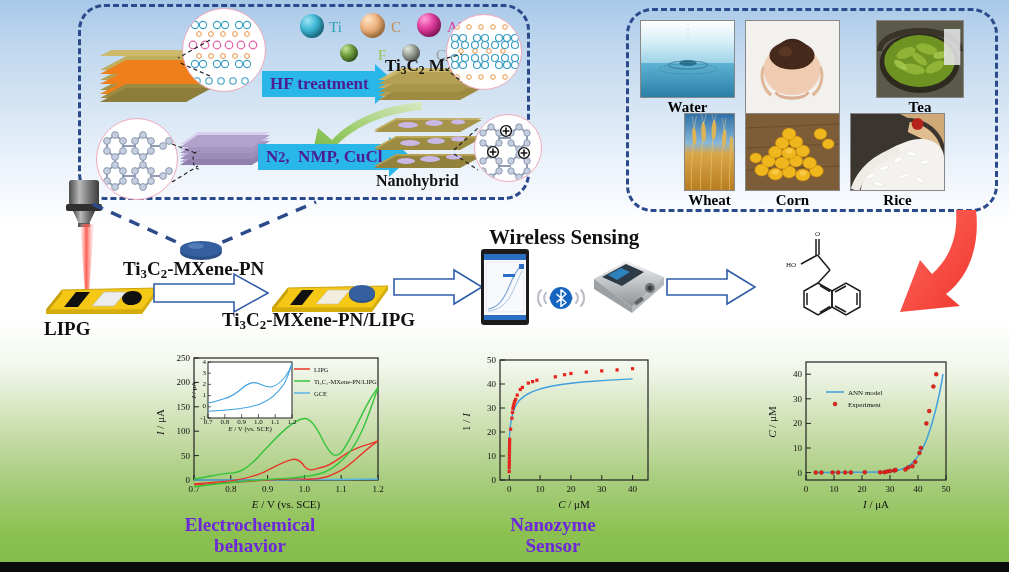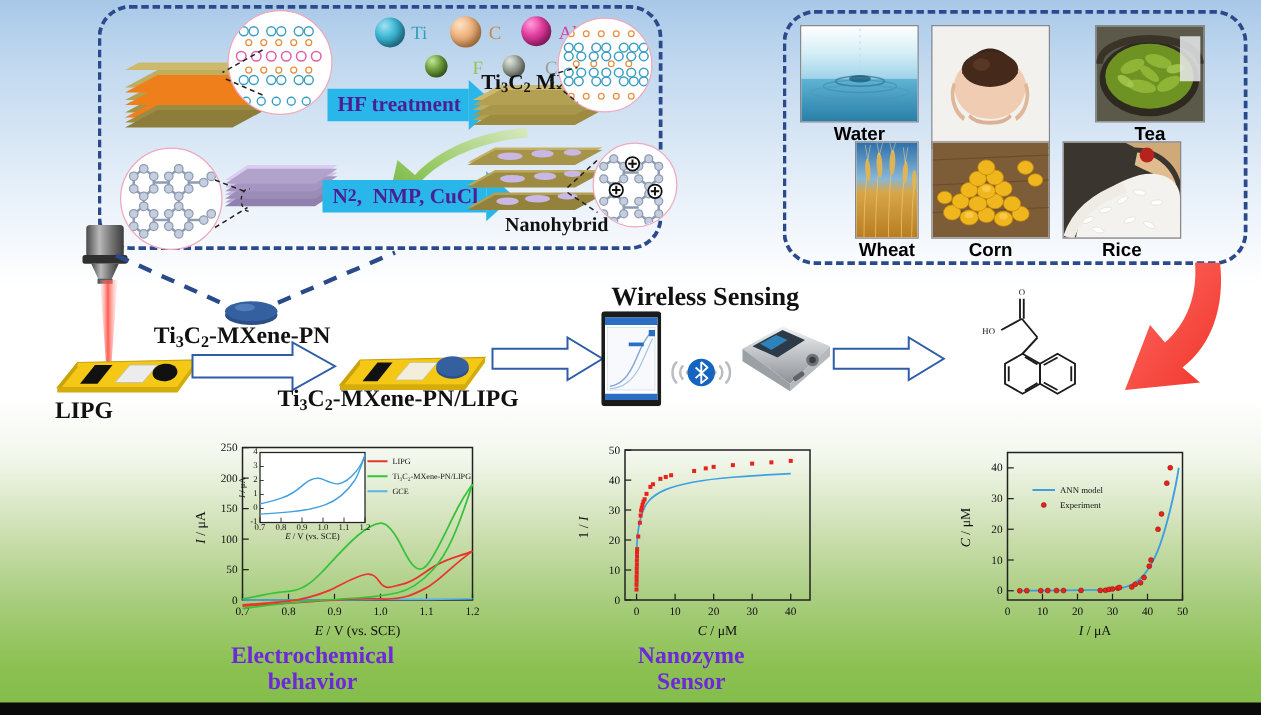--- a/index.html
+++ b/index.html
@@ -57,21 +57,21 @@
   
   .bubble {
     position:absolute; border-radius:50%; background:#fff;
     border:1.5px solid #f0a8bc; overflow:hidden;
   }
 
   
   .foodcell { position:absolute; }
   .foodimg { width:100%; height:100%; border:1px solid #888; display:block; }
   .foodname {
-    text-align:center; font-family:Liberation Sans, sans-serif;
+    text-align:center; font-family:Liberation Serif, serif;
     font-weight:bold; font-size:15px; color:#000; margin-top:1px;
   }
 
   
   .caption {
     position:absolute; text-align:center; font-family:"Liberation Serif", serif;
     font-weight:bold; font-size:19px; color:#6d28d9; line-height:1.12; width:200px;
   }
 
   
@@ -348,21 +348,21 @@
       <ellipse cx="86" cy="29" rx="7" ry="2.6" fill="#c9b7e4"></ellipse>
     </g>
     <g>
       <polygon points="2,20 24,8 110,8 88,20" fill="#c2b164"></polygon>
       <polygon points="2,22 24,10 110,10 88,22" fill="#a5944a"></polygon>
       <ellipse cx="36" cy="15" rx="10" ry="3" fill="#c9b7e4"></ellipse>
       <ellipse cx="62" cy="13" rx="9" ry="3" fill="#c9b7e4"></ellipse>
       <ellipse cx="86" cy="12" rx="7" ry="2.6" fill="#c9b7e4"></ellipse>
     </g>
   </svg>
-  <span class="abs lbl" style="left:404px; top:172px; font-size:16px;">Nanohybrid</span>
+  <span class="abs lbl" style="left:376px; top:172px; font-size:16px;">Nanohybrid</span>
 
   <div class="bubble" style="left:474px; top:114px; width:68px; height:68px;">
     <svg width="68" height="68" viewBox="0 0 68 68">
       <g stroke="#8f9bb3" stroke-width="2" fill="none">
         <path d="M8,18 L16,12 L24,18 L24,28 L16,34 L8,28"></path>
         <path d="M36,18 L44,12 L52,18 L52,28 L44,34 L36,28"></path>
         <path d="M8,46 L16,40 L24,46 L24,56 L16,62 L8,56"></path>
         <path d="M36,46 L44,40 L52,46 L52,56 L44,62 L36,56"></path>
         <path d="M24,23 L36,23 M24,51 L36,51 M16,34 L16,40 M44,34 L44,40"></path>
       </g>

